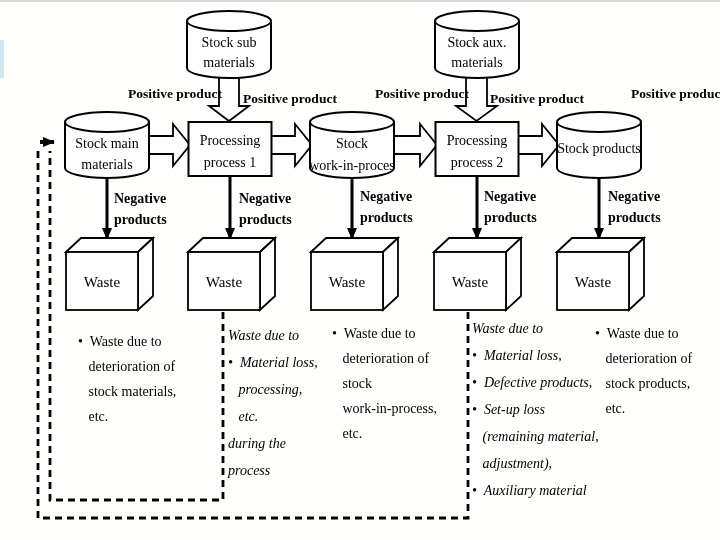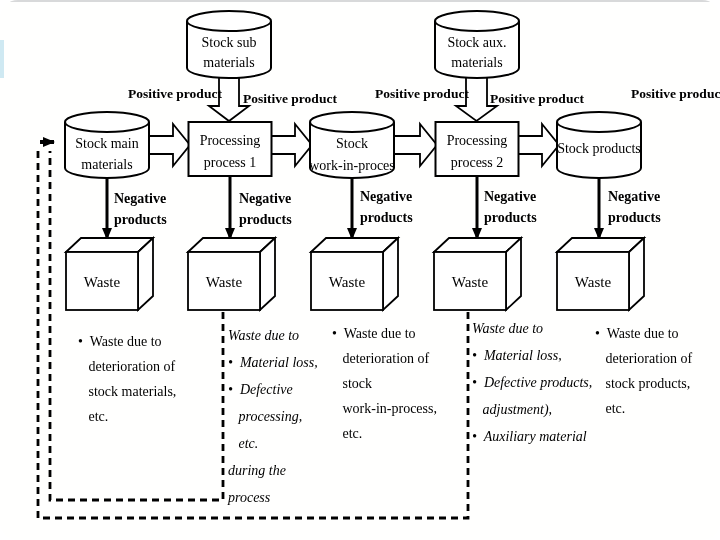--- a/index.html
+++ b/index.html
@@ -1,18 +1,18 @@
 <!DOCTYPE html>
 <html><head>
 <meta charset="utf-8">
 <style>
   html,body{margin:0;padding:0;background:#fff;}
   .slide{
     position:relative;width:720px;height:540px;background:#fffffe;
-    overflow:hidden;font-family:"Liberation Serif",serif;border-radius:18px;
+    overflow:hidden;font-family:"Liberation Serif",serif;
   }
   .edge-top{position:absolute;left:0;top:0;width:720px;height:2px;background:#d8d9da;}
   .edge-left-blue{position:absolute;left:0;top:40px;width:4px;height:38px;background:#cfe9f2;}
   svg{position:absolute;left:0;top:0;}
   svg .shape{fill:#ffffff;stroke:#000000;stroke-width:2;}
   svg .blockarrow{fill:#ffffff;stroke:#000000;stroke-width:1.8;stroke-linejoin:miter;}
   svg .wastebox{fill:#ffffff;stroke:#000000;stroke-width:1.8;stroke-linejoin:miter;}
   svg .neg-line{stroke:#000;stroke-width:3;}
   svg .dashed{fill:none;stroke:#000;stroke-width:2.8;stroke-dasharray:7 5;}
   svg .feed-solid{stroke:#000;stroke-width:4;}
@@ -171,39 +171,40 @@
   <div class="note lh25" style="left:78px;top:329px;">
     <div class="ln">•  Waste due to</div>
     <div class="ln">   deterioration of</div>
     <div class="ln">   stock materials,</div>
     <div class="ln">   etc.</div>
   </div>
 
   <div class="note lh27" style="left:228px;top:322px;">
     <div class="ln">Waste due to</div>
     <div class="ln">•  Material loss,</div>
-    <div class="ln">•  Defective</div>
     <div class="ln">   processing,</div>
     <div class="ln">   etc.</div>
     <div class="ln">during the</div>
     <div class="ln">process</div>
   </div>
 
   <div class="note lh25" style="left:332px;top:321px;">
     <div class="ln">•  Waste due to</div>
     <div class="ln">   deterioration of</div>
     <div class="ln">   stock</div>
     <div class="ln">   work-in-process,</div>
     <div class="ln">   etc.</div>
   </div>
 
   <div class="note lh27" style="left:472px;top:315px;">
     <div class="ln">Waste due to</div>
     <div class="ln">•  Material loss,</div>
     <div class="ln">•  Defective products,</div>
+    <div class="ln">•  Set-up loss</div>
+    <div class="ln">   (remaining material,</div>
     <div class="ln">   adjustment),</div>
     <div class="ln">•  Auxiliary material</div>
   </div>
 
   <div class="note lh25" style="left:595px;top:321px;">
     <div class="ln">•  Waste due to</div>
     <div class="ln">   deterioration of</div>
     <div class="ln">   stock products,</div>
     <div class="ln">   etc.</div>
   </div>

